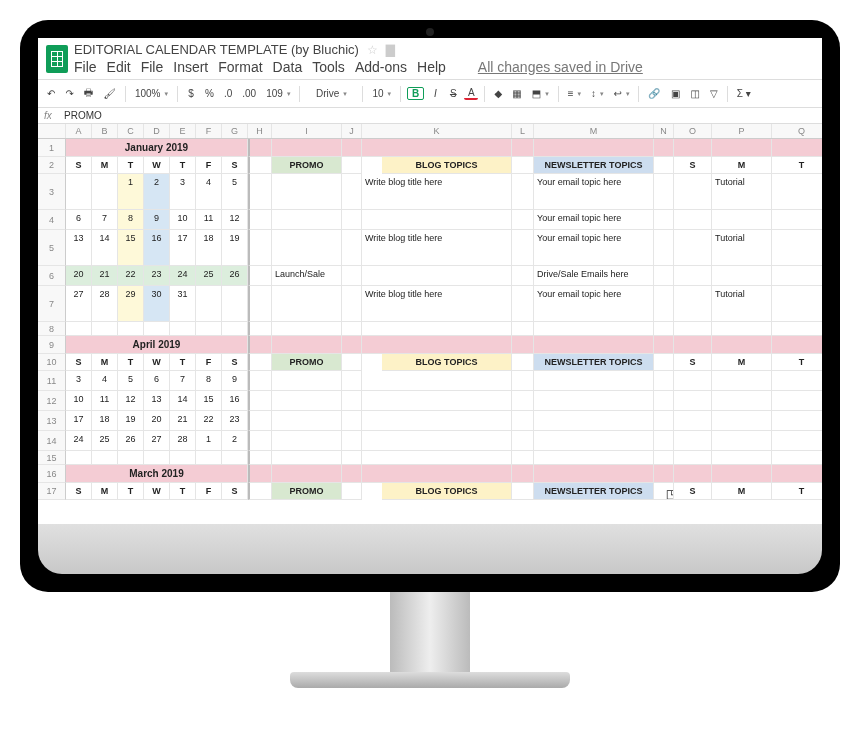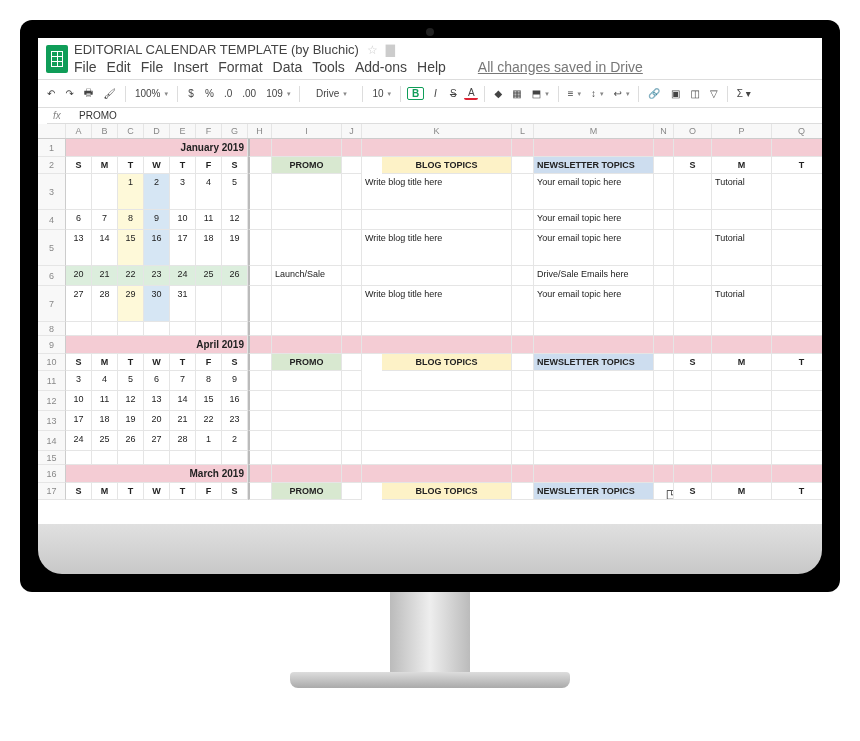--- a/index.html
+++ b/index.html
@@ -1,17 +1,17 @@
 <!DOCTYPE html>
 <html><head>
 <meta charset="utf-8">
 <style>
   * { box-sizing: border-box; margin: 0; padding: 0; }
   body { font-family: Arial, sans-serif; background: #fff; display:flex; justify-content:center; padding:20px; }
-  .monitor { width: 820px; background: #000; border-radius: 12px; padding: 18px; position: relative; }
+  .monitor { width: 820px; background: #000; border-radius: 28px; padding: 18px; position: relative; }
   .camera { width:8px; height:8px; background:#222; border-radius:50%; position:absolute; top:8px; left:50%; transform:translateX(-50%); }
   .screen { background:#fff; width:100%; height:490px; overflow:hidden; font-size:10px; color:#222; }
   .stand-neck { width:80px; height:80px; background:linear-gradient(90deg,#bbb,#eee,#bbb); margin:0 auto; }
   .stand-base { width:280px; height:16px; background:linear-gradient(180deg,#ddd,#aaa); margin:0 auto; border-radius:4px 4px 8px 8px; }
   .chin { background:linear-gradient(180deg,#e0e0e0,#c8c8c8); height:50px; width:100%; border-radius:0 0 24px 24px; margin-top:-4px; }
 
   .titlebar { display:flex; align-items:center; padding:4px 8px; gap:6px; }
   .logo { width:22px; height:28px; background:#0f9d58; border-radius:2px; display:flex; align-items:center; justify-content:center; }
   .logo-inner { width:12px; height:16px; background:#fff; display:grid; grid-template-columns:1fr 1fr; grid-template-rows:1fr 1fr 1fr; gap:1px; padding:1px; }
   .logo-inner div { background:#0f9d58; }
@@ -23,36 +23,36 @@
   .menus span { cursor:default; }
   .save-status { text-decoration:underline; color:#777; margin-left:22px;text-align:right; }
 
   .toolbar { display:flex; align-items:center; border-top:1px solid #ddd; border-bottom:1px solid #ddd; padding:3px 6px; gap:4px; font-size:10px; color:#444; flex-wrap:nowrap; overflow:hidden;}
   .tbtn { padding:2px 3px; border-radius:2px; display:flex; align-items:center; gap:2px; min-width:14px; justify-content:center;}
   .tsep { width:1px; height:16px; background:#ddd; margin:0 2px;}
   .bold { font-weight:bold; color:#0f9d58; border:1px solid #0f9d58; border-radius:2px; padding:0 4px;}
   .redbar { border-bottom:2px solid #d23; padding:0 2px;}
   .dd::after { content:"▾"; font-size:7px; margin-left:2px; color:#888;}
 
-  .fxrow { display:flex; align-items:center; border-bottom:1px solid #ddd; padding:2px 6px; gap:6px;margin-left:9px;}
+  .fxrow { display:flex; align-items:center; border-bottom:1px solid #ddd; padding:2px 6px; }
   .fxlabel { font-style:italic; color:#888; font-size:10px; width:20px;}
   .fxval { font-size:10px; color:#333;}
   .colhead { display:grid; grid-template-columns: 28px 26px 26px 26px 26px 26px 26px 26px 24px 70px 20px 150px 22px 120px 20px 38px 60px 60px 40px; font-size:9px; color:#888; text-align:center; border-bottom:1px solid #ccc; flex:1;}
   .colhead div { border-right:1px solid #e5e5e5; padding:2px 0; background:#f8f8f8;}
   .rowhead { width:28px; text-align:center; font-size:9px; color:#888; background:#f8f8f8; border-right:1px solid #ccc; border-bottom:1px solid #e5e5e5; display:flex; align-items:center; justify-content:center;}
 
   .gridrow { display:grid; grid-template-columns: 28px 26px 26px 26px 26px 26px 26px 26px 24px 70px 20px 150px 22px 120px 20px 38px 60px 60px 40px; }
   .cell { border-right:1px solid #e5e5e5; border-bottom:1px solid #e5e5e5; font-size:9px; padding:3px 3px; overflow:hidden; white-space:nowrap;}
   .cell.center { text-align:center; }
-  .monthhead { background:#f4ccd4; font-weight:bold; text-align:right; font-size:10px; grid-column: 2 / 9; border-right:1px solid #e5e5e5; border-bottom:1px solid #e5e5e5; padding:3px;}
+  .monthhead { background:#f4ccd4; font-weight:bold; text-align:center; font-size:10px; grid-column: 2 / 9; border-right:1px solid #e5e5e5; border-bottom:1px solid #e5e5e5; padding:3px;}
   .pinkbg { background:#f4ccd4; }
   .dayhead { font-weight:bold; text-align:center; background:#fff;}
   .promohead { background:#d8e8d0; text-align:center; font-weight:bold;}
   .bloghead { background:#fdf2c7; text-align:center; font-weight:bold;margin-left:20px;}
-  .newshead { background:#cdddef; text-align:left; font-weight:bold;}
+  .newshead { background:#cdddef; text-align:center; font-weight:bold;}
   .hl-yellow { background:#fef9d9; }
   .hl-blue { background:#d6e6f4; }
   .hl-green { background:#dceedd; }
   .thickleft { border-left:2px solid #bbb; }
   .tall { height:36px; }
   .short { height:14px; }
   .medium { height:20px;}
 </style>
 </head>
 <body>

